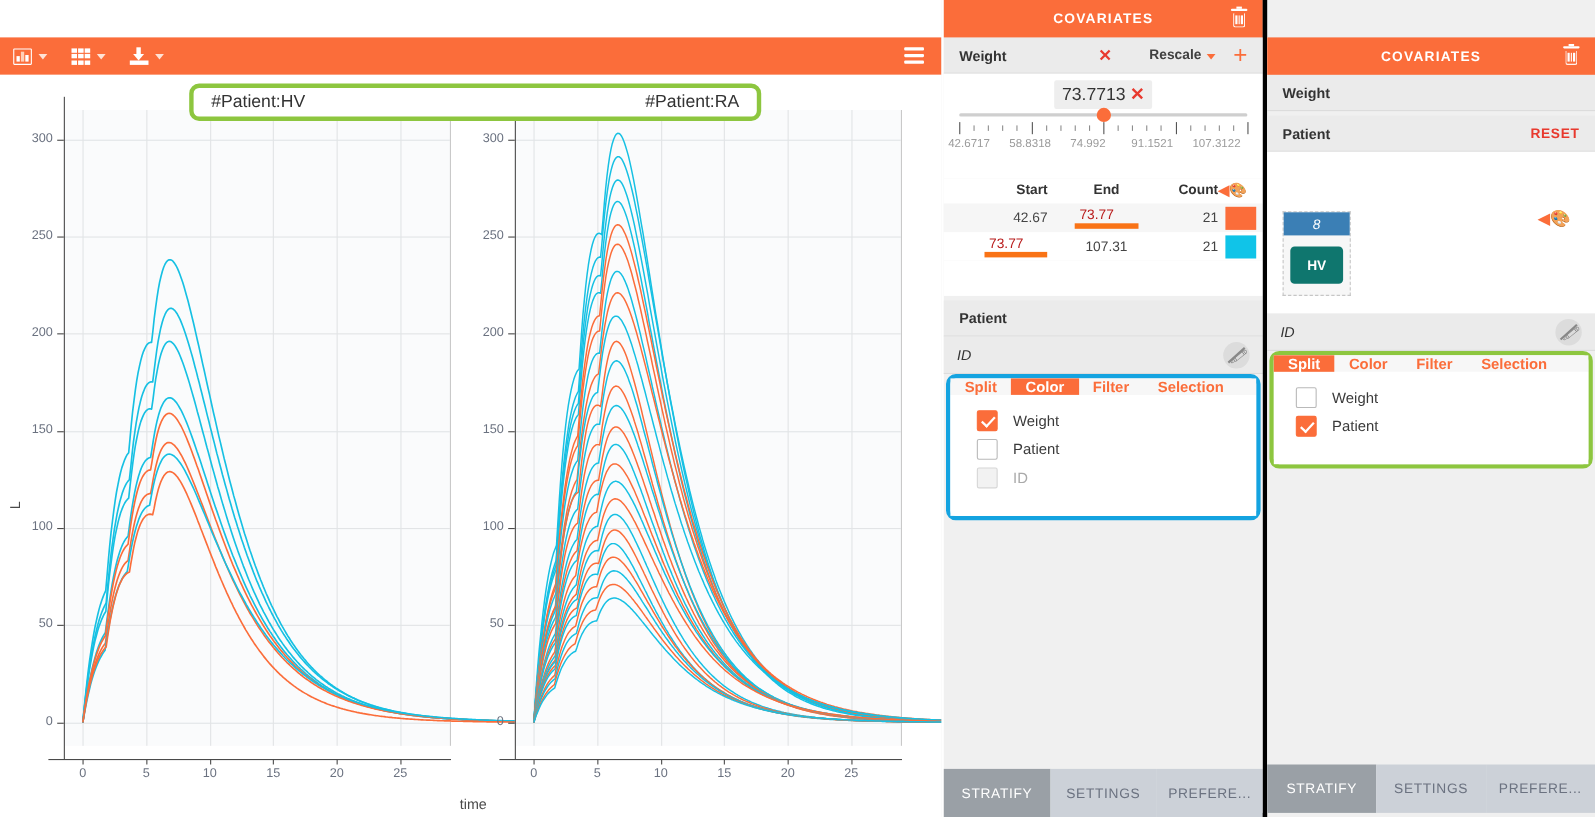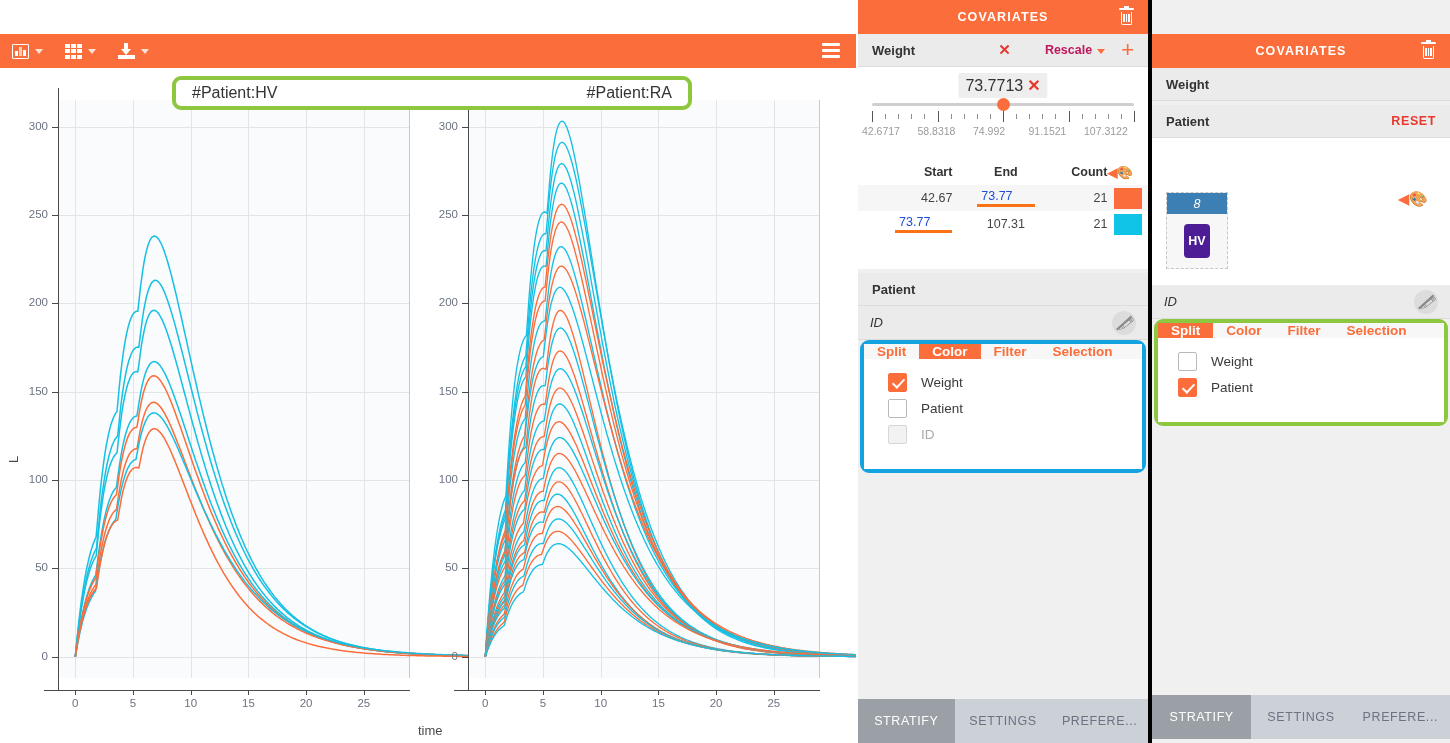--- a/index.html
+++ b/index.html
@@ -139,21 +139,21 @@
   .trash .can b{position:absolute;top:1.5px;width:1.4px;height:8px;background:#fff;}
   .trash .can b:nth-child(1){left:1.6px;} .trash .can b:nth-child(2){left:4.2px;} .trash .can b:nth-child(3){left:6.8px;}
 
   .sec-bar {
     height: 33px; background: #ebebeb; display: flex; align-items: center;
     padding: 0 14px; font-size: 13px; font-weight: bold; color: #333;
     border-bottom: 1px solid #dcdcdc;
   }
   .sec-bar .grow { flex: 1; }
   .x-red { color: #e8392e; font-weight: bold; font-size: 15px; cursor: pointer; margin-right: 14px;}
-  .rescale { color:#be185d; font-size: 12.5px; font-weight: bold; cursor:pointer; margin-right: 16px; padding-left: 20px; }
+  .rescale { color:#404040; font-size: 12.5px; font-weight: bold; cursor:pointer; margin-right: 16px; padding-left: 20px; }
   .rescale .c { display:inline-block; margin-left:5px; width:0;height:0;
     border-left:4px solid transparent;border-right:4px solid transparent;border-top:5px solid #fb6d3a;}
   .plus { color: #fb6d3a; font-size: 22px; font-weight: 300; cursor: pointer; line-height: 18px;}
   .reset-lnk { color:#e8392e; font-weight:bold; font-size:12.5px; letter-spacing:.6px; cursor:pointer;}
 
   .slider-wrap { background: #fff; padding: 10px 12px 4px 12px; position: relative; height: 95px;}
   .bubble {
     position: absolute; left: 50%; transform: translateX(-50%); top: 6px;
     background: #eeeeee; border-radius: 2px; padding: 3px 7px; font-size: 16px; color: #333;
     white-space: nowrap;
@@ -172,21 +172,21 @@
 
   .tbl { background: #fff; }
   .tbl .hdr { display: flex; font-size: 12.5px; font-weight: bold; color: #333; padding: 3px 0 5px 0;}
   .tbl .row { display: flex; font-size: 12.5px; color: #444; align-items: center; height: 26px;}
   .tbl .row.alt { background: #f6f6f6; }
   .c-start { width: 36%; text-align: right; padding-right: 10px;}
   .c-end   { width: 30%; text-align: center;}
   .c-count { width: 20%; text-align: right;}
   .c-col   { width: 14%; display:flex; justify-content:center;}
   .swatch { width: 28px; height: 21px; }
-  .ed { color: #1d4ed8; border-bottom: 3px solid #f97316; display:inline-block; padding: 0 22px 1px 4px; }
+  .ed { color: #b91c1c; border-bottom: 5px solid #f97316; display:inline-block; padding: 0 22px 1px 4px; }
   .palette { display:inline-block; position:relative; }
   .palette .dot { color:#fb6d3a; font-size:13px; }
 
   .sub-ital { height: 34px; background: #ebebeb; display:flex; align-items:center;
     padding: 0 12px; font-size: 13px; font-style: italic; color: #333; position: relative;
     border-bottom: 1px solid #dcdcdc; }
   .eyedrop {
     position:absolute; right:12px; top:5px; width:24px;height:24px;border-radius:50%;
     background:#dcdcdc; cursor:pointer;
   }
@@ -220,21 +220,21 @@
   
   .val-area { background: #fff; padding: 10px 0 16px 14px; position: relative; min-height: 120px;}
   .pal-row { position:absolute; right: 22px; top: 52px; color:#fb6d3a; font-size: 15px; }
   .chips { display: flex; gap: 14px; margin-top: 44px; }
   .chip { border: 1.5px dashed #c6c6c6; background:#f7f7f7; padding: 0 0 10px 0; width: 62px; }
   .chip .cnt {
     height: 21px; display:flex; align-items:center; justify-content:center;
     color: #fff; font-size: 12.5px; font-style: italic;
   }
   .chip .btn {
-    width: 26px; height: 34px; margin: 10px auto 0 auto; background: #4c1d95;
+    width: 48px; height: 34px; margin: 10px auto 0 auto; background: #0f766e;
     border-radius: 4px; color: #fff; font-size: 12.5px; font-weight: bold;
     display:flex; align-items:center; justify-content:center; cursor:pointer;text-align:right;
   }
 
   
   .bottom-tabs { position: absolute; bottom: 0; left: 0; width: 100%; height: 44px; display: flex; }
   .bt {
     flex: 1; display: flex; align-items: center; justify-content: center;
     font-size: 12.5px; color: #6b7280; letter-spacing: .6px; background: #ccd1d8; cursor: pointer;
   }

